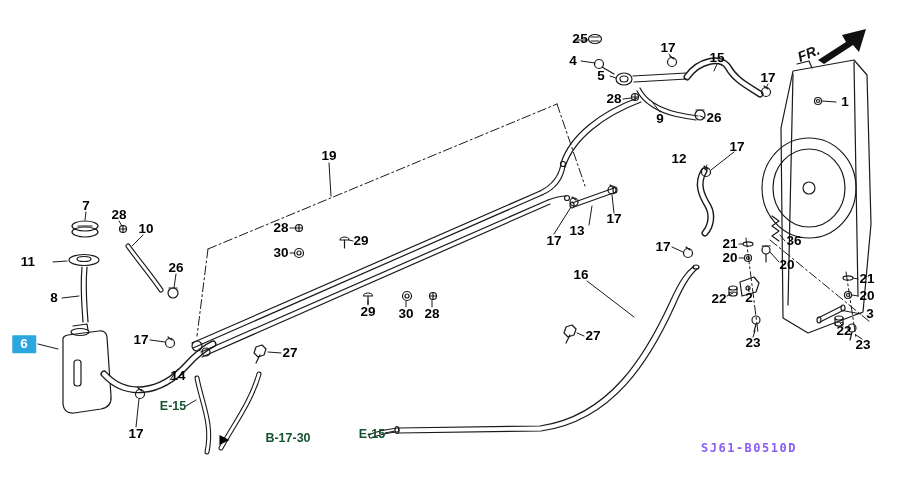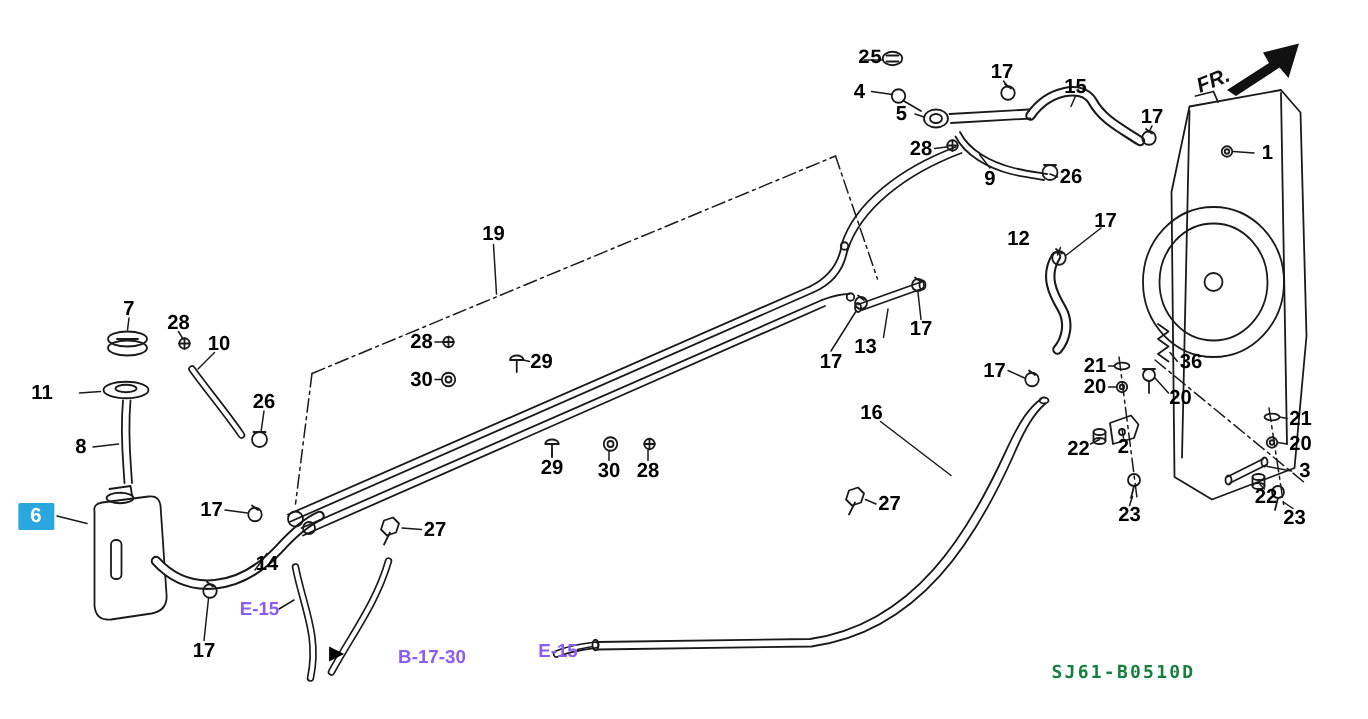--- a/index.html
+++ b/index.html
@@ -5,26 +5,26 @@
   html,body{margin:0;padding:0;background:#fff;}
   #stage{position:relative;width:912px;height:479px;background:#fff;overflow:hidden;
          font-family:"Liberation Sans",sans-serif;}
   #artwork{position:absolute;left:0;top:0;}
   #labels{position:absolute;left:0;top:0;width:100%;height:100%;}
   .part-label{position:absolute;transform:translate(-50%,-50%);font-weight:700;
               font-size:13.5px;color:#000;line-height:1;padding:1px 3px;cursor:pointer;
               user-select:none;white-space:nowrap;}
   .part-label.highlighted{color:#fff;padding:2px 8px;border-radius:1px;}
   .ref-label{position:absolute;transform:translate(-50%,-50%);font-weight:700;
-             font-size:12.5px;color:#8b5cf6;display:flex;align-items:flex-start;gap:4px;
+             font-size:12.5px;color:#14532d;display:flex;align-items:flex-end;gap:4px;
              white-space:nowrap;}
   .jump-arrow{display:inline-block;width:0;height:0;border-top:5px solid transparent;
               border-bottom:5px solid transparent;border-left:10px solid #000;}
   #code{position:absolute;left:701px;top:441px;font-family:"DejaVu Sans Mono",monospace;
-        font-size:12px;font-weight:700;letter-spacing:1.5px;color:#15803d;}
+        font-size:12px;font-weight:700;letter-spacing:1.5px;color:#8b5cf6;}
 </style>
 </head>
 <body>
 
 <div id="stage">
 
   <svg id="artwork" width="912" height="479" viewBox="0 0 912 479" stroke="#1a1a1a" fill="none" stroke-width="1.2" stroke-linecap="round" stroke-linejoin="round">
 
     <g stroke-dasharray="9 3 2 3" stroke-width="1">
       <line x1="208" y1="249" x2="557" y2="104"></line>

